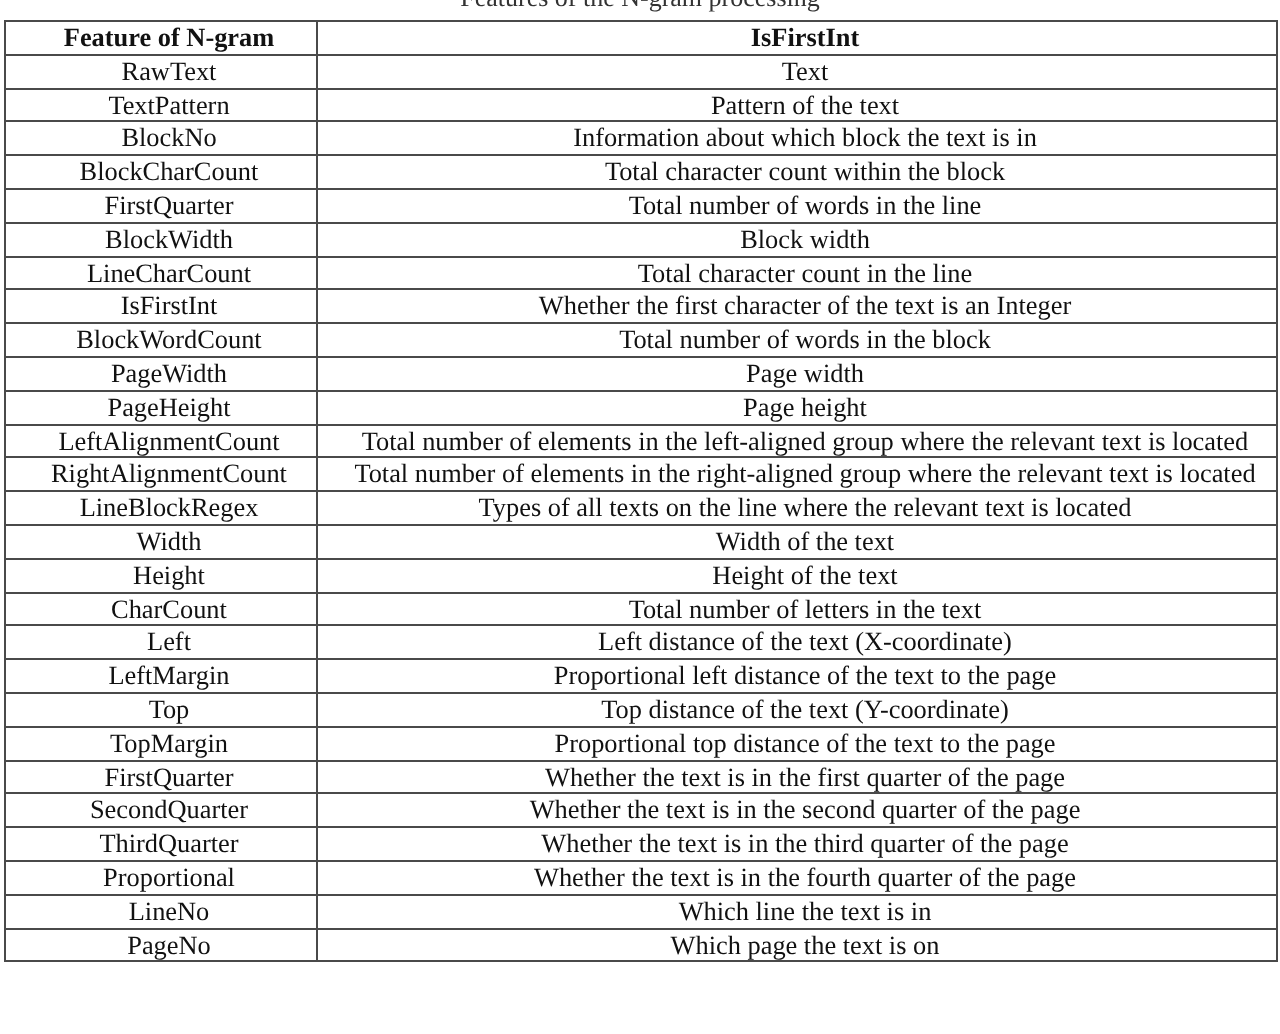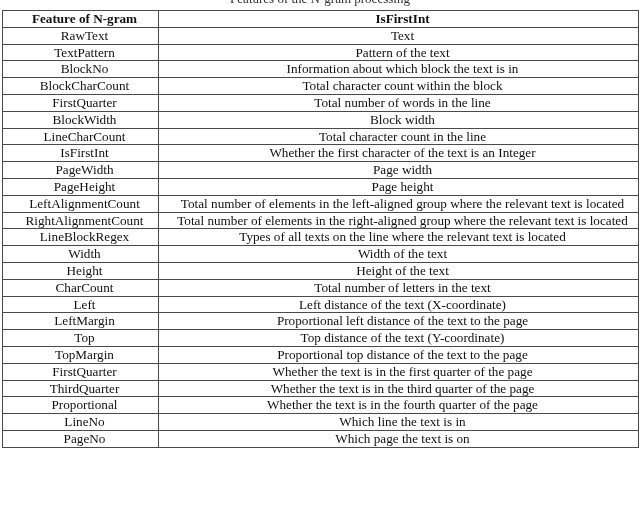--- a/index.html
+++ b/index.html
@@ -94,20 +94,24 @@
       </tr>
     <tr>
         <td>LineCharCount</td>
         <td>Total character count in the line</td>
       </tr>
     <tr>
         <td>IsFirstInt</td>
         <td>Whether the first character of the text is an Integer</td>
       </tr>
     <tr>
+        <td>BlockWordCount</td>
+        <td>Total number of words in the block</td>
+      </tr>
+    <tr>
         <td>PageWidth</td>
         <td>Page width</td>
       </tr>
     <tr>
         <td>PageHeight</td>
         <td>Page height</td>
       </tr>
     <tr>
         <td>LeftAlignmentCount</td>
         <td>Total number of elements in the left-aligned group where the relevant text is located</td>
@@ -146,20 +150,24 @@
       </tr>
     <tr>
         <td>TopMargin</td>
         <td>Proportional top distance of the text to the page</td>
       </tr>
     <tr>
         <td>FirstQuarter</td>
         <td>Whether the text is in the first quarter of the page</td>
       </tr>
     <tr>
+        <td>SecondQuarter</td>
+        <td>Whether the text is in the second quarter of the page</td>
+      </tr>
+    <tr>
         <td>ThirdQuarter</td>
         <td>Whether the text is in the third quarter of the page</td>
       </tr>
     <tr>
         <td>Proportional</td>
         <td>Whether the text is in the fourth quarter of the page</td>
       </tr>
     <tr>
         <td>LineNo</td>
         <td>Which line the text is in</td>

